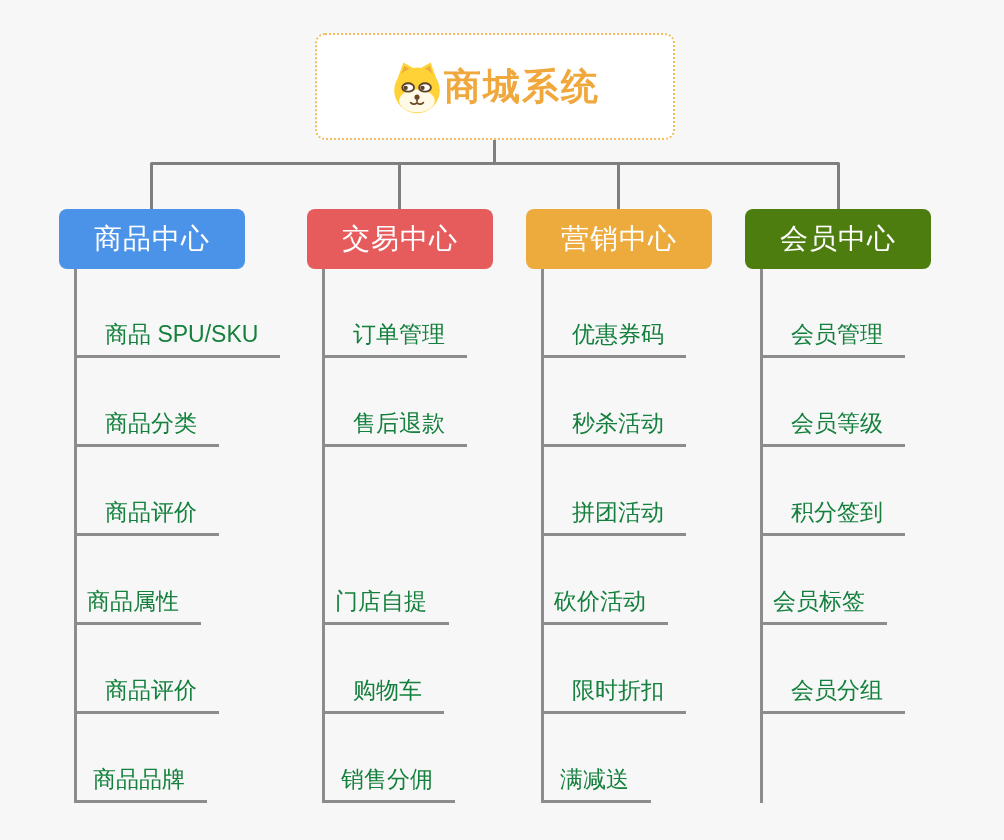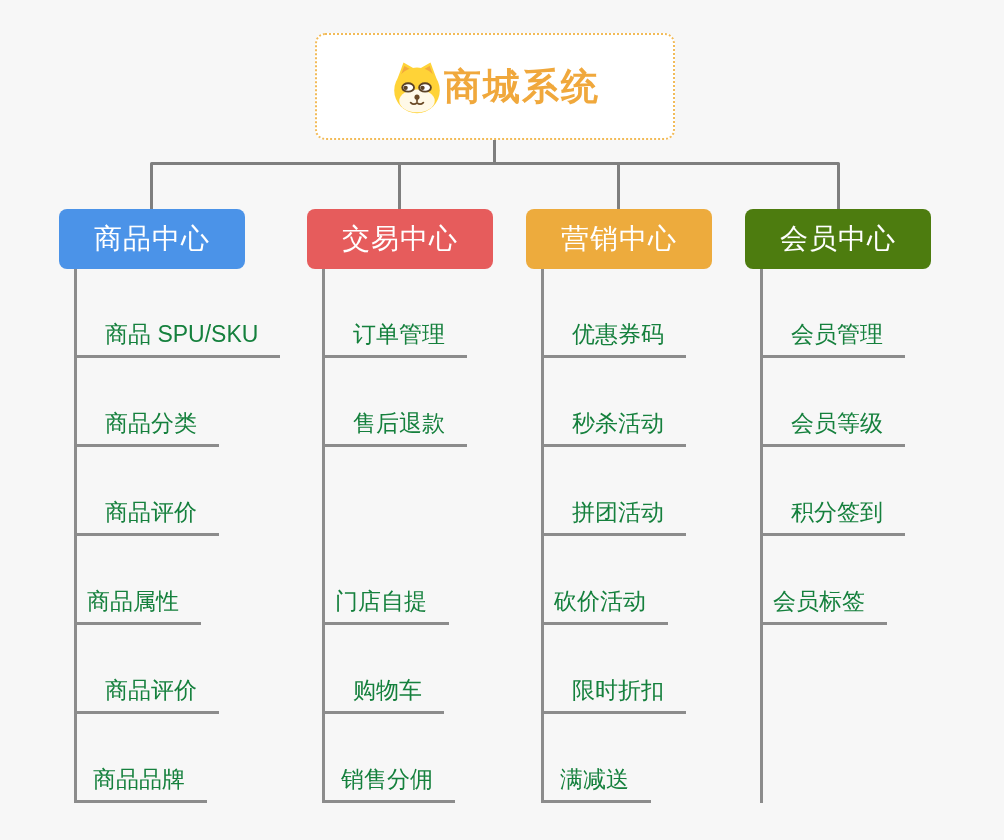--- a/index.html
+++ b/index.html
@@ -151,14 +151,15 @@
   <div class="leaf t2 r3">砍价活动</div>
   <div class="leaf t2 r4">限时折扣</div>
   <div class="leaf t2 r5">满减送</div>
 
   <div class="branch-box col3" style="background: #4d7c0f;">会员中心</div>
   <div class="trunk t3"></div>
   <div class="leaf t3 r0">会员管理</div>
   <div class="leaf t3 r1">会员等级</div>
   <div class="leaf t3 r2">积分签到</div>
   <div class="leaf t3 r3">会员标签</div>
+  <div class="leaf t3 r4">会员分组</div>
 
 </div>
 
 </body></html>

